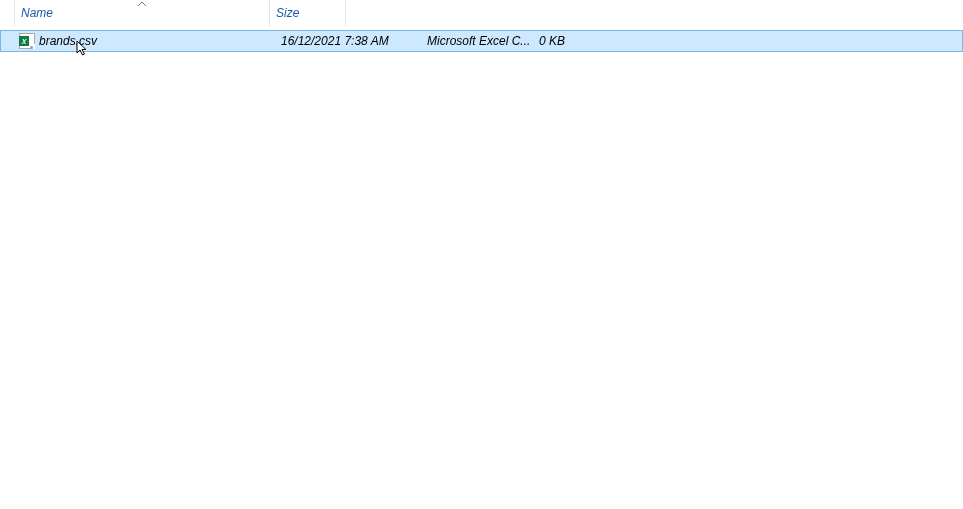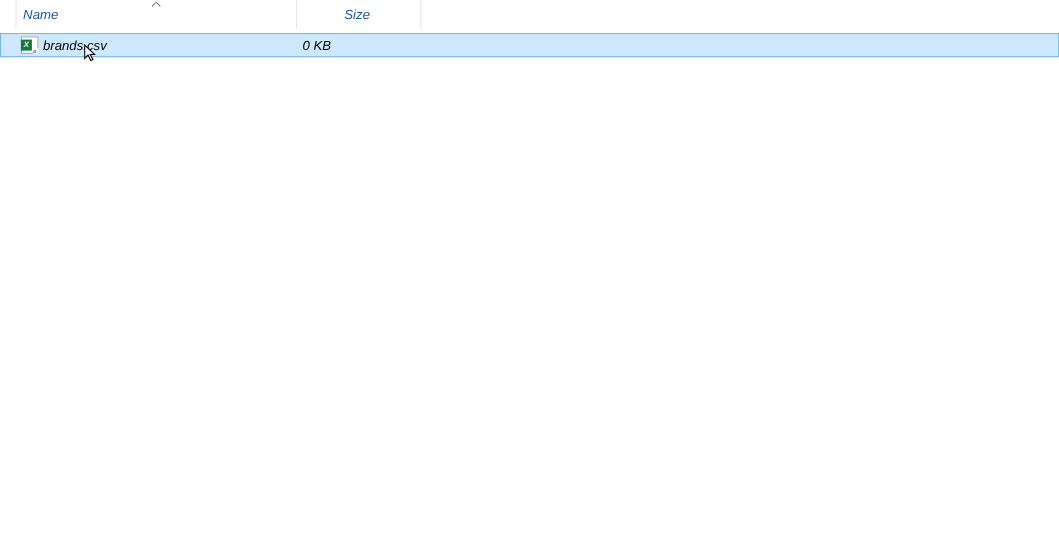--- a/index.html
+++ b/index.html
@@ -43,21 +43,20 @@
       border-left: 1px solid #e5e5e5;
     }
     .col-date {
       width: 146px;
     }
     .col-type {
       width: 118px;
     }
     .col-size {
       width: 76px;
-      margin-left: 37px;
     }
     .sort-indicator {
       position: absolute;
       left: 50%;
       top: 0;
       transform: translateX(-50%);
       font-size: 8px;
       color: #888;
     }
     .file-row {
@@ -165,20 +164,26 @@
 
   <div class="file-row selected">
     <div class="file-cell fc-name">
       <span class="file-icon">
         <span class="icon-bg"></span>
         <span class="icon-x">X</span>
         <span class="icon-a">a</span>
       </span>
       <span>brands.csv</span>
     </div>
+    <div class="file-cell fc-date">
+      <span>16/12/2021 7:38 AM</span>
+    </div>
+    <div class="file-cell fc-type">
+      <span>Microsoft Excel C...</span>
+    </div>
     <div class="file-cell fc-size">
       <span>0 KB</span>
     </div>
   </div>
 </div>
 
 <div class="cursor">
   <svg width="14" height="18" viewBox="0 0 14 18">
     <path d="M1 1 L1 13 L4 10 L6.5 15 L8.5 14 L6 9.5 L10 9.5 Z" fill="#fff" stroke="#000" stroke-width="1"></path>
   </svg>

